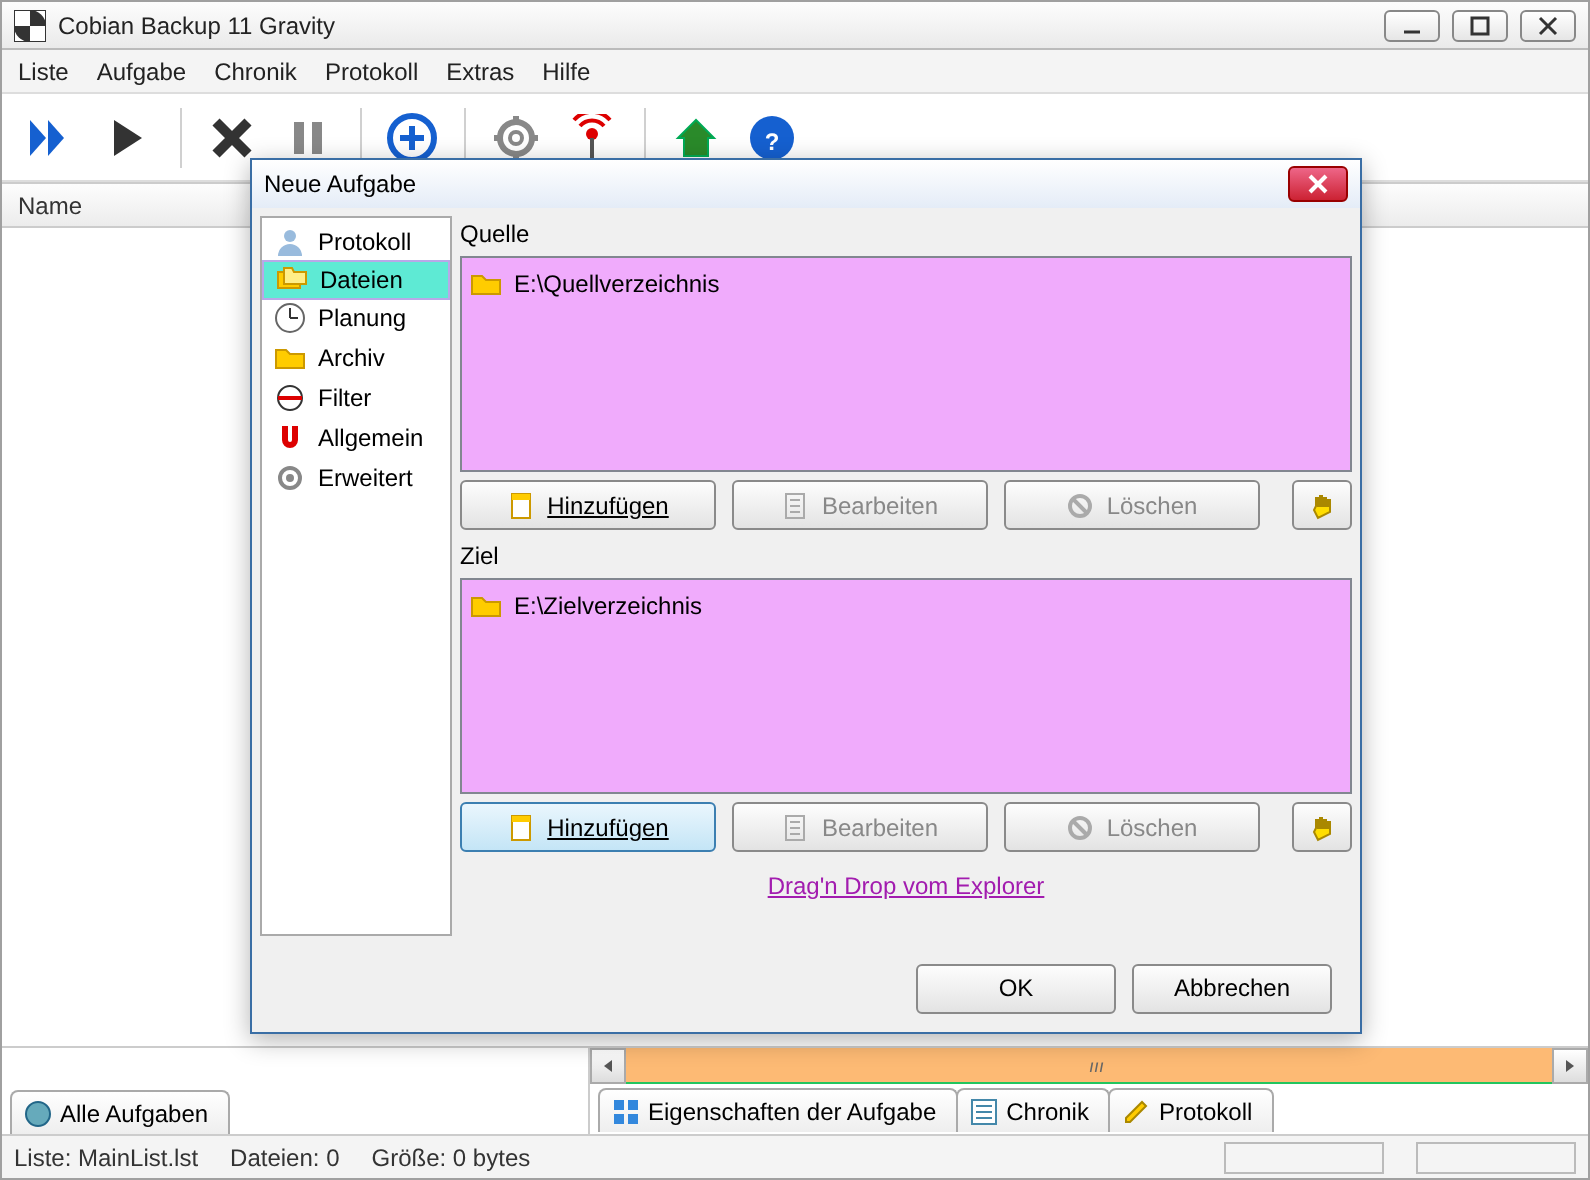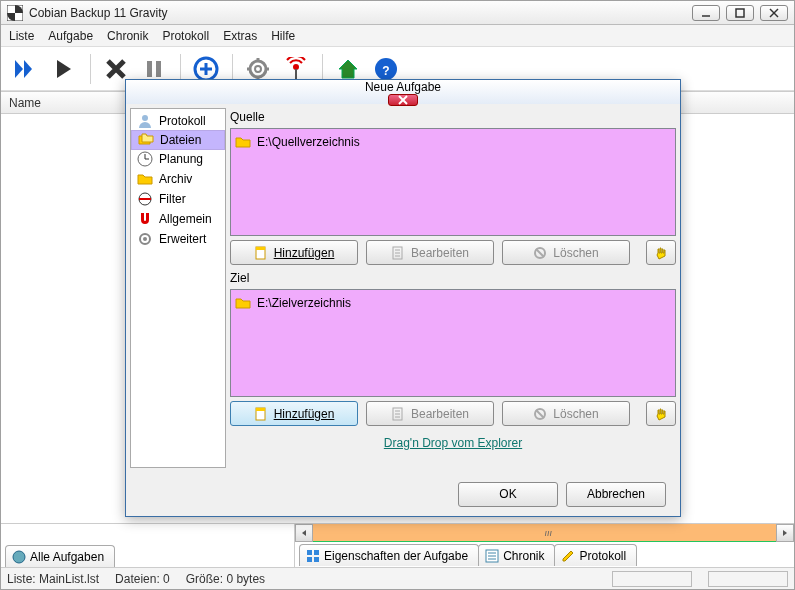--- a/index.html
+++ b/index.html
@@ -38,47 +38,47 @@
 .tab { height:22px; border:1px solid #aaa; border-bottom:none; border-radius:4px 4px 0 0; background:linear-gradient(#fff,#eee); padding:0 10px 0 6px; display:flex; align-items:center; gap:4px; margin-right:-1px; cursor:pointer; }
 .tab .ticon { width:14px; height:14px; }
 
 .statusbar { height:22px; background:#f4f4f4; border-top:1px solid #ccc; display:flex; align-items:center; padding:0 6px; gap:16px; }
 .statusbar .sb-cell { color:#333; }
 .statusbar .sb-box { width:80px; height:16px; border:1px solid #bbb; margin-left:auto; }
 .statusbar .sb-box2 { width:80px; height:16px; border:1px solid #bbb; }
 
 
 .dialog { position:absolute; left:125px; top:79px; width:556px; height:438px; border:1px solid #3a6ea5; background:#f0f0f0; box-shadow:0 3px 12px rgba(0,0,0,.3); display:flex; flex-direction:column; }
-.dlg-title { height:24px; background:linear-gradient(#fff,#e4ecf7); display:flex; align-items:center; padding:0 6px;flex-direction:column; }
+.dlg-title { height:24px; background:linear-gradient(#fff,#e4ecf7); display:flex; align-items:center; padding:0 6px; }
 .dlg-title .t { flex:1; color:#000; }
 .dlg-close { width:30px; height:18px; background:linear-gradient(#e68,#c23); border:1px solid #900; border-radius:3px; display:flex; align-items:center; justify-content:center; cursor:pointer; }
 .dlg-close svg { stroke:#fff; stroke-width:2; }
 
 .dlg-body { flex:1; display:flex; padding:4px; gap:4px; }
 .sidebar { width:136px; background:#fff; border:1px solid #aaa; padding:2px 0; }
 .side-item { height:20px; display:flex; align-items:center; padding:0 6px; gap:6px; cursor:pointer; }
-.side-item.active { background:#c4b5fd; border:1px solid #b8a8e8; margin:-1px 0; }
+.side-item.active { background:#5eead4; border:1px solid #b8a8e8; margin:-1px 0; }
 .side-item .si-icon { width:16px; height:16px; flex-shrink:0; }
 .side-item span { color:#000; }
 
 .panel { flex:1; display:flex; flex-direction:column; gap:4px; }
 .group-label { color:#000; margin-top:2px; }
 .listbox { height:108px; background:#f0abfc; border:1px solid #828790; padding:4px; }
 .listbox-item { display:flex; align-items:center; gap:6px; height:18px; }
 .folder-icon { width:16px; height:16px; }
 
 .btn-row { display:flex; gap:8px; align-items:center; }
 .btn { height:25px; width:128px; border:1px solid #8a8a8a; border-radius:3px; background:linear-gradient(#fdfdfd,#e3e3e3); display:flex; align-items:center; justify-content:center; gap:6px; cursor:pointer; color:#000; }
 .btn.disabled { color:#888; }
 .btn.highlighted { border:1px solid #3c7fb1; background:linear-gradient(#eaf6fd,#c4e5f6); }
 .btn-sm { width:30px; }
 .btn .bicon { width:14px; height:14px; }
 .spacer { flex:1; }
 
-.drag-link { text-align:center; color:#0f766e; text-decoration:underline; cursor:pointer; margin-top:6px; }
+.drag-link { text-align:center; color:#a21caf; text-decoration:underline; cursor:pointer; margin-top:6px; }
 
 .dlg-footer { height:44px; display:flex; align-items:center; justify-content:flex-end; padding:0 14px; gap:8px; }
 .dlg-footer .btn { width:100px; }
 
 
 </style>
 </head>
 <body>
 
 <div class="main-window">

